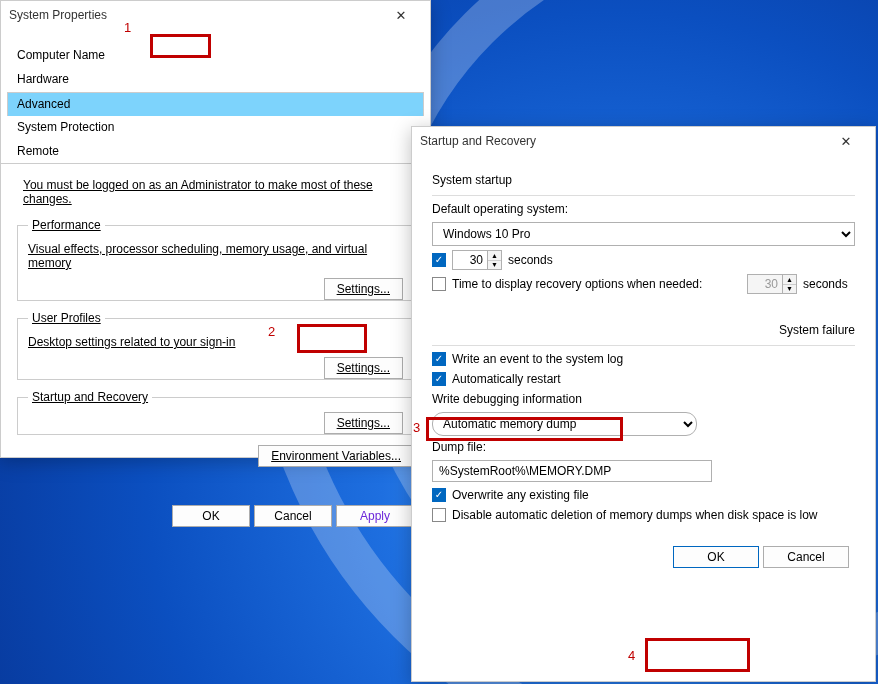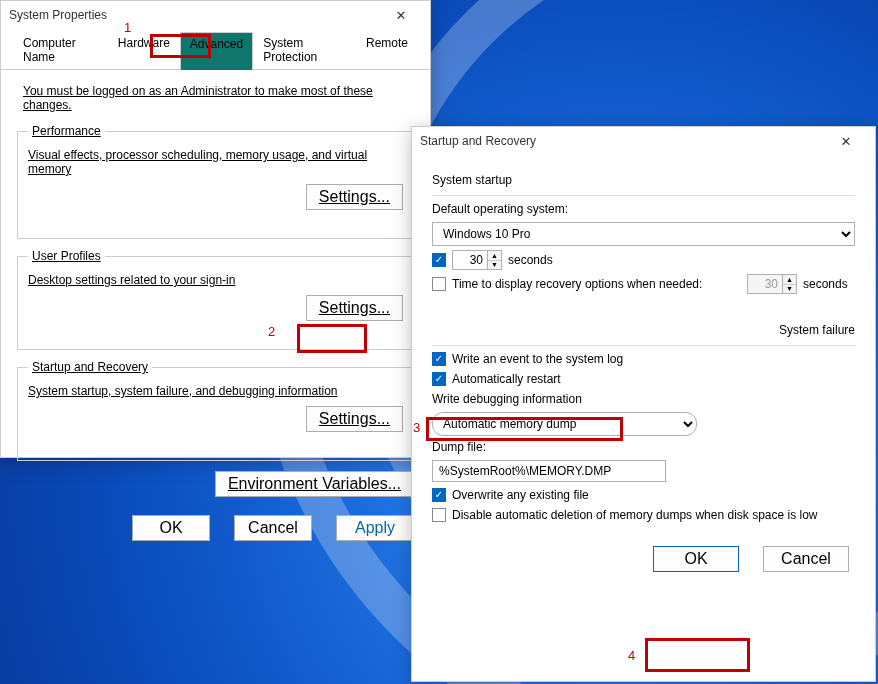--- a/index.html
+++ b/index.html
@@ -45,53 +45,53 @@
     color: #333;
   }
   .titlebar .close {
     width: 36px; height: 20px;
     display: flex; align-items: center; justify-content: center;
     font-size: 13px; color: #333;
   }
 
   
   #sysprop { top: 0; left: 0; width: 431px; height: 458px; }
-  .tabs { display: flex; border-bottom: 1px solid #ccc; padding: 0 12px; margin-top: 4px; }
+  .tabs { display: flex; border-bottom: 1px solid #ccc; padding: 0 6px; margin-top: 16px; flex-direction: column; }
   .tab {
     padding: 4px 9px 5px 9px;
     border: 1px solid transparent;
     border-bottom: none;
     position: relative;
     cursor: default;
   }
   .tab.active {
     border-color: #ccc;
-    background: #0f766e;
+    background: #7dd3fc;
     top: 1px;
   }
   .content { padding: 14px 16px 10px 16px; text-decoration: underline; }
   .hint { margin: 0 0 12px 6px; }
   fieldset {
     border: 1px solid #ccc;
     margin: 0 0 10px 0;
-    padding: 8px 10px 28px 10px;
+    padding: 8px 10px 0 10px;
   }
   legend { padding: 0 4px; }
   .grp-desc { margin: 2px 0 8px 0; }
   .btn {
     min-width: 78px;
     padding: 3px 12px;
     background: #fdfdfd;
     border: 1px solid #adadad;
     font-family: inherit;
-    font-size: 16px;
-  }
-  .btn:disabled { color: #0369a1; }
+    font-size: 12px;
+  }
+  .btn:disabled { color: #6d28d9; margin-top: 20px; }
   .row-right { display: flex; justify-content: flex-end; gap: 8px; }
-  .dlg-buttons { display: flex; justify-content: flex-end; gap: 24px; padding: 8px 16px 12px; align-items: flex-end; }
+  .dlg-buttons { display: flex; justify-content: flex-end; gap: 4px; padding: 8px 16px 12px; align-items: flex-end; }
 
   
   #startup { top: 126px; left: 411px; width: 465px; height: 556px; z-index: 3; }
   #startup .body { padding: 14px 20px 6px 20px; }
   .sec-title { margin: 6px 0 8px 0; }
   .sec-divider { border: none; border-top: 1px solid #ddd; margin: 0 0 6px 0; }
   .label { margin: 4px 0 6px 0; }
   select.full, input.full {
     width: 100%;
     padding: 3px 6px;
@@ -185,21 +185,20 @@
     <fieldset>
       <legend>User Profiles</legend>
       <p class="grp-desc">Desktop settings related to your sign-in</p>
       <div class="row-right">
         <button class="btn">Settings...</button>
       </div>
     </fieldset>
 
     <fieldset>
       <legend>Startup and Recovery</legend>
-      <p class="grp-desc">System startup, system failure, and debugging information</p>
       <div class="row-right">
         <button class="btn">Settings...</button>
       </div>
     </fieldset>
 
     <div class="row-right" style="margin-top:6px;">
       <button class="btn" style="min-width:150px;margin-left:17px;">Environment Variables...</button>
     </div>
   </div>
 
@@ -264,21 +263,21 @@
       <span class="chk checked">✓</span>
       <span>Automatically restart</span>
     </div>
 
     <p class="label">Write debugging information</p>
     <select class="full" style="width:265px;border-radius:11px;">
       <option>Automatic memory dump</option>
     </select>
 
     <p class="label">Dump file:</p>
-    <input class="full" style="width: 234px;" value="%SystemRoot%\MEMORY.DMP">
+    <input class="full" style="width: 280px;" value="%SystemRoot%\MEMORY.DMP">
 
     <div class="chk-row">
       <span class="chk checked">✓</span>
       <span>Overwrite any existing file</span>
     </div>
     <div class="chk-row">
       <span class="chk"></span>
       <span>Disable automatic deletion of memory dumps when disk space is low</span>
     </div>
   </div>

